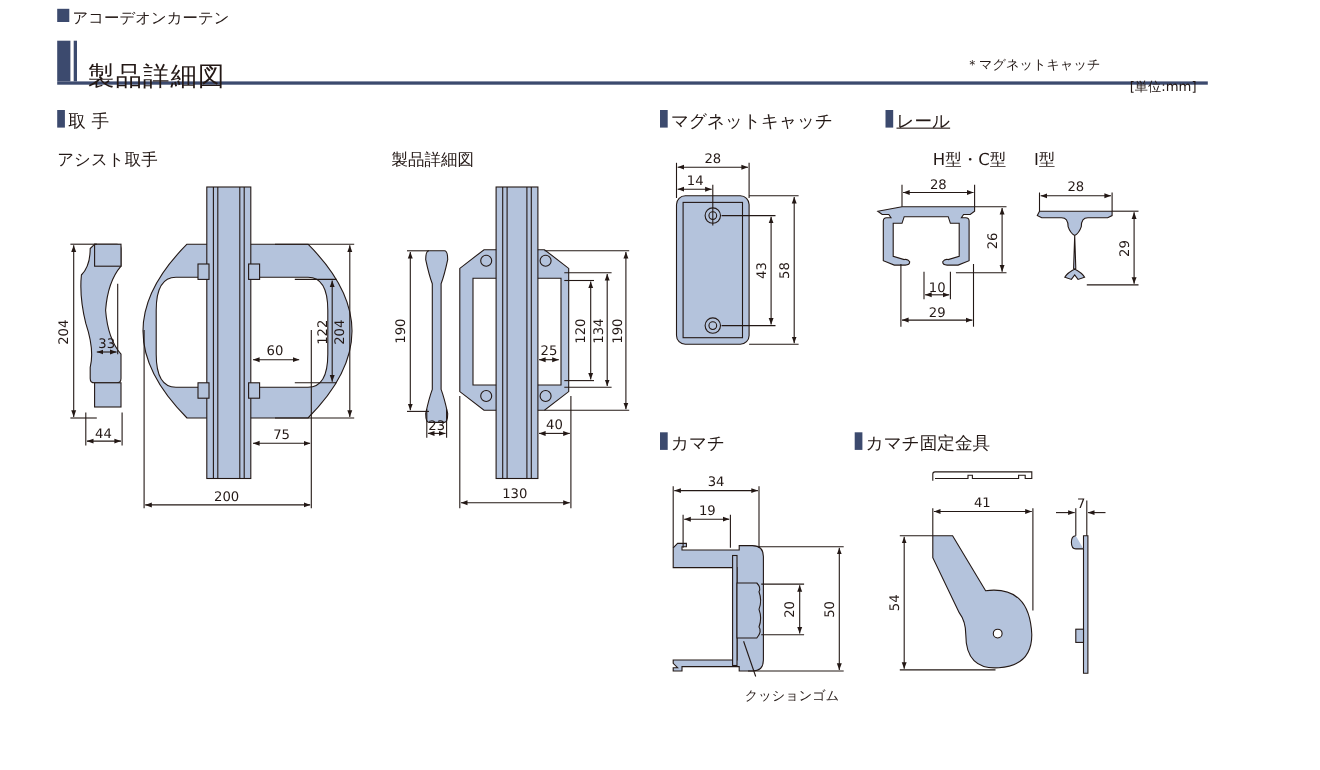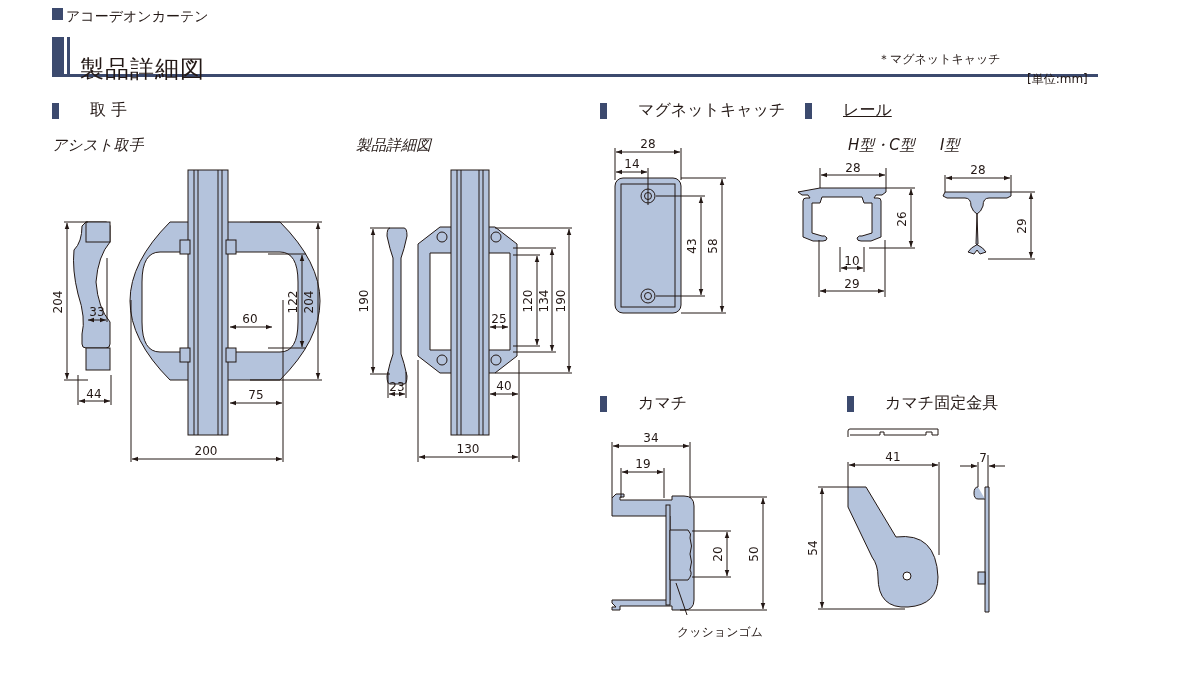--- a/index.html
+++ b/index.html
@@ -7,23 +7,23 @@
          font-family:"DejaVu Sans", "Liberation Sans", sans-serif; color:#231815; }
   .abs { position:absolute; }
   .breadcrumb { left:52px; top:8px; font-size:14px; display:flex; align-items:flex-start; }
   .sq { display:inline-block; width:11px; height:12px; background:#3c4a6e; margin-right:3px; }
   .title-bar { left:52px; top:37px; width:1046px; height:37px; border-bottom:3px solid #3c4a6e; }
   .title-mark1 { left:52px; top:37px; width:12px; height:37px; background:#3c4a6e; }
   .title-mark2 { left:67px; top:37px; width:3px; height:37px; background:#3c4a6e; }
   .page-title { left:80px; top:53px; font-size:24px; letter-spacing:1px;text-align:center; }
   .note { left:878px; top:51px; font-size:12px; }
   .unit { left:1027px; top:51px; font-size:12px;margin-top:20px; }
-  .sec { font-size:16px; display:flex; align-items:center; font-weight:500;gap:28px; }
+  .sec { font-size:16px; display:flex; font-weight:500; }
   .sec .bar { display:inline-block; width:7px; height:16px; background:#3c4a6e; margin-right:3px; }
-  .sub { font-size:15px;font-style:italic; }
+  .sub { font-size:15px; }
   svg text { font-family:"DejaVu Sans", "Liberation Sans", sans-serif; fill:#231815; }
 </style>
 </head>
 <body>
 
 <div class="abs breadcrumb">
   <span class="sq"></span>
   <span>アコーデオンカーテン</span>
 </div>
 <div class="abs title-bar"></div>
@@ -48,21 +48,21 @@
   <span class="bar"></span>
   <span>レール</span>
 </div>
 <div class="abs sub" style="left:848px;top:136px;">H型・C型</div>
 <div class="abs sub" style="left:940px;top:136px;">I型</div>
 
 <div class="abs sec" style="left:600px;top:393px;">
   <span class="bar"></span>
   <span>カマチ</span>
 </div>
-<div class="abs sec" style="left:847px;top:393px;">
+<div class="abs sec" style="left:777px;top:393px;">
   <span class="bar"></span>
   <span>カマチ固定金具</span>
 </div>
 
 <svg class="abs" style="left:0;top:0;" width="1200" height="700">
   <defs>
     <marker id="ar" viewBox="0 0 8 8" refX="8" refY="4" markerWidth="6" markerHeight="6" orient="auto-start-reverse">
       <path d="M0,1 L8,4 L0,7 z" fill="#231815"></path>
     </marker>
   </defs>

